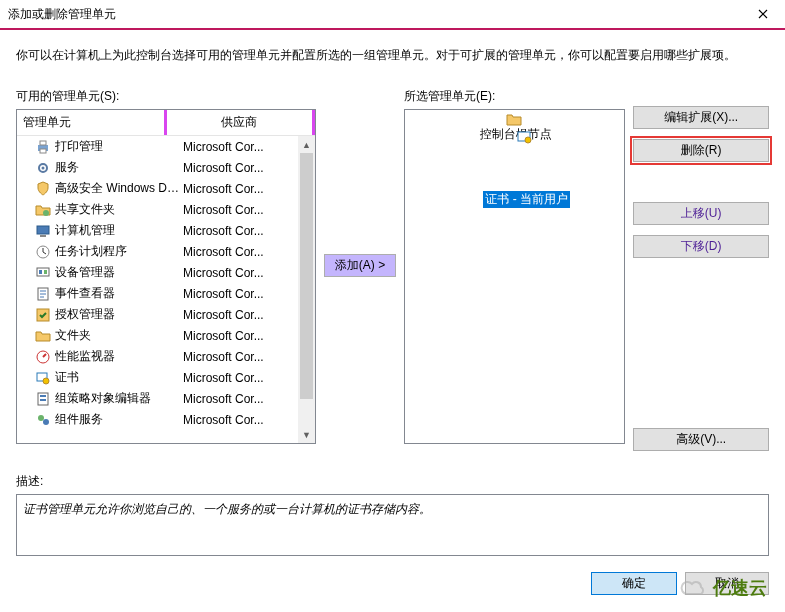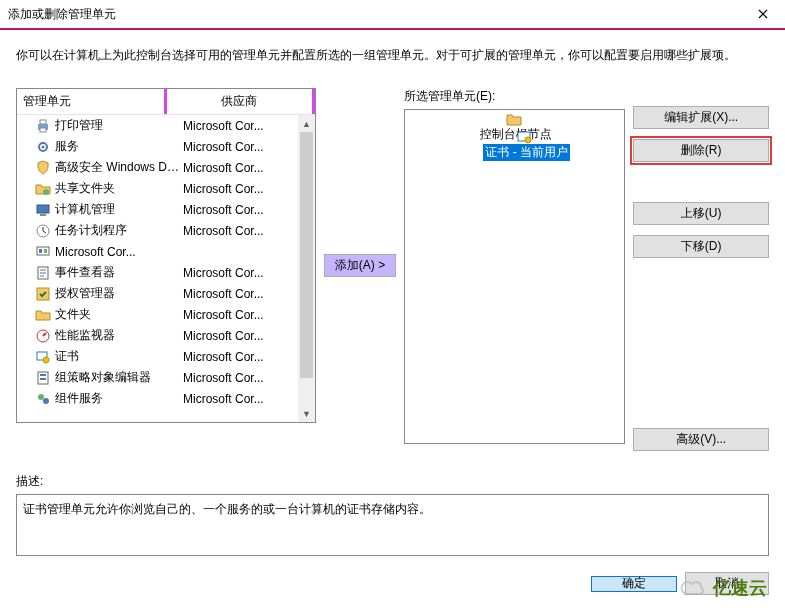--- a/index.html
+++ b/index.html
@@ -101,43 +101,44 @@
     border: 1px solid #828790; height: 335px; background: #fff; padding: 2px;
   }
   .tree-row {
     display: flex; align-items: center; height: 18px; flex-direction: column;
   }
   .tree-row .ic {
     width: 16px; height: 16px; margin-right: 4px;
     display: inline-flex; align-items: center; justify-content: center;
   }
   .tree-ind1 { padding-left: 2px; }
-  .tree-ind2 { padding-left: 24px; }
+  .tree-ind2 { padding-left: 24px; gap: 47px; }
   .tree-sel span.txt {
     background: #0078d7; color: #fff; padding: 0 2px;
   }
   .right-col { width: 138px; display: flex; flex-direction: column; gap: 10px; padding-top: 18px; }
   .rbtn {
     height: 23px; border: 1px solid #adadad; background: #e1e1e1;
     display: flex; align-items: center; justify-content: center;
   }
   .rbtn.hl { outline: 2px solid #e53935; outline-offset: 1px; }
-  .rbtn.disabled { color: #000000; }
+  .rbtn.disabled { color: #4c1d95; }
   .gap { flex: 1; }
   .desc-section { margin-top: 22px; }
   .desc-box {
     border: 1px solid #828790; height: 62px; padding: 6px; margin-top: 4px;
     background: #fff;
+    font-style: italic;
   }
   .footer {
     display: flex; justify-content: flex-end; align-items: center;
     gap: 8px; padding: 8px 16px 4px 0;
   }
   .ok-btn {
-    width: 86px; height: 16px;
+    width: 86px; height: 23px;
     border: 1px solid #0078d7; background: #cde6f7;
     display: flex; align-items: center; justify-content: center;
   }
   .cancel-btn {
     width: 84px; height: 23px;
     border: 1px solid #adadad; background: #e1e1e1;
     display: flex; align-items: center; justify-content: center;
   }
   .watermark {
     position: absolute; right: 18px; bottom: 12px;
@@ -163,20 +164,21 @@
     </span>
   </div>
 </div>
 
 <div class="content">
   <div class="intro">你可以在计算机上为此控制台选择可用的管理单元并配置所选的一组管理单元。对于可扩展的管理单元，你可以配置要启用哪些扩展项。</div>
 
   <div class="cols">
 
     <div class="left-col">
+      <div class="group-label">可用的管理单元(S):</div>
       <div class="list-frame">
         <div class="list-header">
           <div class="col col1">管理单元</div>
           <div class="col col2">供应商</div>
         </div>
         <div class="list-body">
           <div class="rows" id="avail-rows">
               <div class="row">
                 <span class="ic">
                   <svg width="16" height="16" viewBox="0 0 16 16">
@@ -238,20 +240,21 @@
                 <span class="c2">Microsoft Cor...</span>
               </div>
               <div class="row">
                 <span class="ic">
                   <svg width="16" height="16" viewBox="0 0 16 16">
                     <rect x="2" y="3" width="12" height="8" fill="#fff" stroke="#666"></rect>
                     <rect x="4" y="5" width="3" height="4" fill="#4a7bb5"></rect>
                     <rect x="9" y="5" width="3" height="4" fill="#6bb36b"></rect>
                   </svg>
                 </span>
+                <span class="c1">设备管理器</span>
                 <span class="c2">Microsoft Cor...</span>
               </div>
               <div class="row">
                 <span class="ic">
                   <svg width="16" height="16" viewBox="0 0 16 16">
                     <rect x="3" y="2" width="10" height="12" fill="#fff" stroke="#666"></rect>
                     <path d="M5 5h6M5 8h6M5 11h4" stroke="#4a7bb5"></path>
                   </svg>
                 </span>
                 <span class="c1">事件查看器</span>

